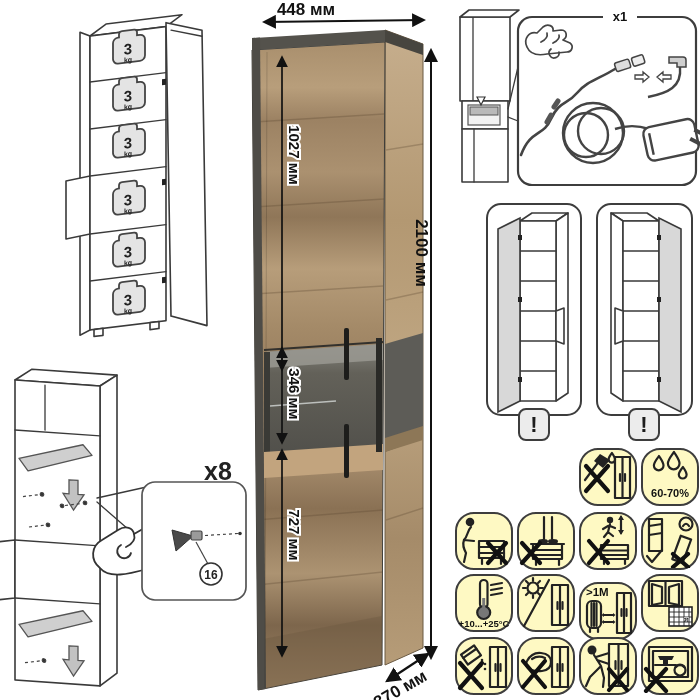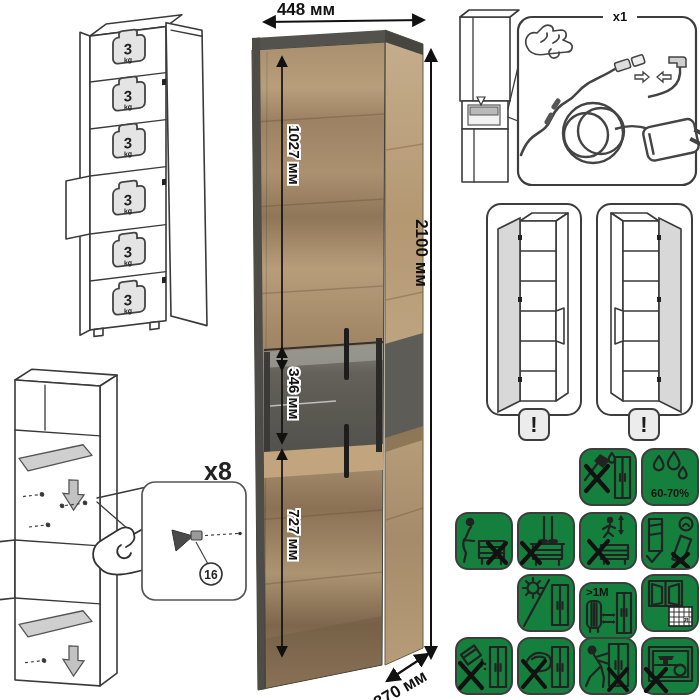--- a/index.html
+++ b/index.html
@@ -11,22 +11,22 @@
   svg{display:block;overflow:visible;}
   .outline{fill:#fff;stroke:#3a3a3a;stroke-width:1.6;stroke-linejoin:round;}
   .thin{fill:none;stroke:#3a3a3a;stroke-width:1.3;stroke-linejoin:round;stroke-linecap:round;}
   .grayfill{fill:#cfcfcf;stroke:#555;stroke-width:1.3;stroke-linejoin:round;}
   .dimtext{font-weight:700;font-size:17px;fill:#121212;}
   .dimtext-in{font-weight:700;font-size:15px;fill:#121212;stroke:#ffffff;stroke-width:4px;paint-order:stroke;}
   .panel{
     position:absolute;border:2.2px solid #3d3d3d;border-radius:15px;background:#fff;box-sizing:border-box;
   }
   .icell{
-    position:absolute;width:58px;height:58px;border:2.2px solid #3d3d3d;border-radius:13px;
-    background:#15803d;box-sizing:border-box;display:flex;align-items:center;justify-content:center;
+    position:absolute;width:58px;height:58px;border:2.2px solid #3d3d3d;border-radius:19px;
+    background:#fef9c3;box-sizing:border-box;display:flex;align-items:center;justify-content:center;
   }
   .icell svg{overflow:hidden;}
   .pict{fill:none;stroke:#222;stroke-width:2.2;stroke-linecap:round;stroke-linejoin:round;}
   .pictf{fill:#222;stroke:none;}
   .cross{fill:none;stroke:#111;stroke-width:4.2;stroke-linecap:round;}
   .itext{font-weight:700;fill:#111;}
   .badge{
     position:absolute;width:32px;height:33px;border:2px solid #3d3d3d;border-radius:8px;background:#ececec;
     display:flex;align-items:center;justify-content:center;font-weight:800;font-size:22px;color:#1c1c1c;box-sizing:border-box;
   }
@@ -437,20 +437,31 @@
       <path class="pict" d="M4,42 l5,6 l10,-12" stroke-width="3"></path>
       <circle class="pict" cx="43" cy="10" r="6.5" stroke-width="1.8"></circle>
       <path class="pict" d="M40,12 c2,-3 4,-3 6,0" stroke-width="1.6"></path>
       <g transform="rotate(20 39 36)">
         <rect class="pict" x="33" y="23" width="11" height="25" stroke-width="1.8"></rect>
       </g>
       <path class="cross" d="M30,40 L45,53 M45,40 L30,53" stroke-width="3.6"></path>
     </svg>
   </div>
 
+  <div class="icell" style="left:0px;top:126px;">
+    <svg width="54" height="54" viewBox="0 0 54 54">
+      <rect class="pict" x="23" y="4" width="7.5" height="28" rx="3.7"></rect>
+      <circle cx="26.7" cy="36.5" r="6.5" fill="#777" stroke="#222" stroke-width="2.2"></circle>
+      <line x1="26.7" y1="22" x2="26.7" y2="33" stroke="#777" stroke-width="3"></line>
+      <line class="pict" x1="34" y1="9" x2="45" y2="7" stroke-width="1.6"></line>
+      <line class="pict" x1="34" y1="14" x2="45" y2="12" stroke-width="1.6"></line>
+      <line class="pict" x1="34" y1="19" x2="45" y2="17" stroke-width="1.6"></line>
+      <text class="itext" x="27" y="51" text-anchor="middle" font-size="9.5">+10...+25°C</text>
+    </svg>
+  </div>
   <div class="icell" style="left:62px;top:126px;">
     <svg width="54" height="54" viewBox="0 0 54 54">
       <circle class="pict" cx="14" cy="12" r="5.5" stroke-width="1.8"></circle>
       <g class="pict" stroke-width="1.6">
         <line x1="14" y1="2" x2="14" y2="5"></line>
           <line x1="14" y1="19" x2="14" y2="22"></line>
         <line x1="4" y1="12" x2="7" y2="12"></line>
           <line x1="21" y1="12" x2="24" y2="12"></line>
         <line x1="7" y1="5" x2="9" y2="7"></line>
           <line x1="19" y1="17" x2="21" y2="19"></line>

